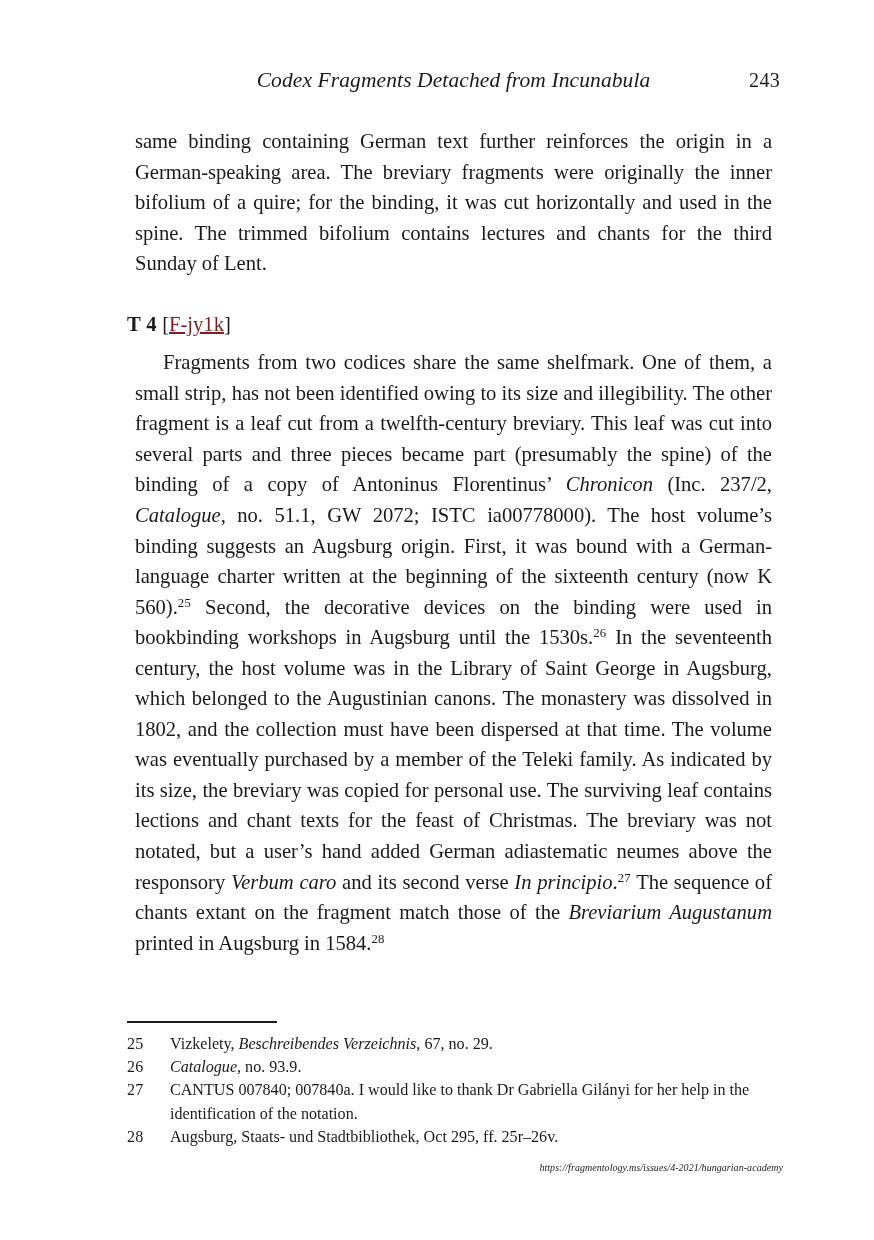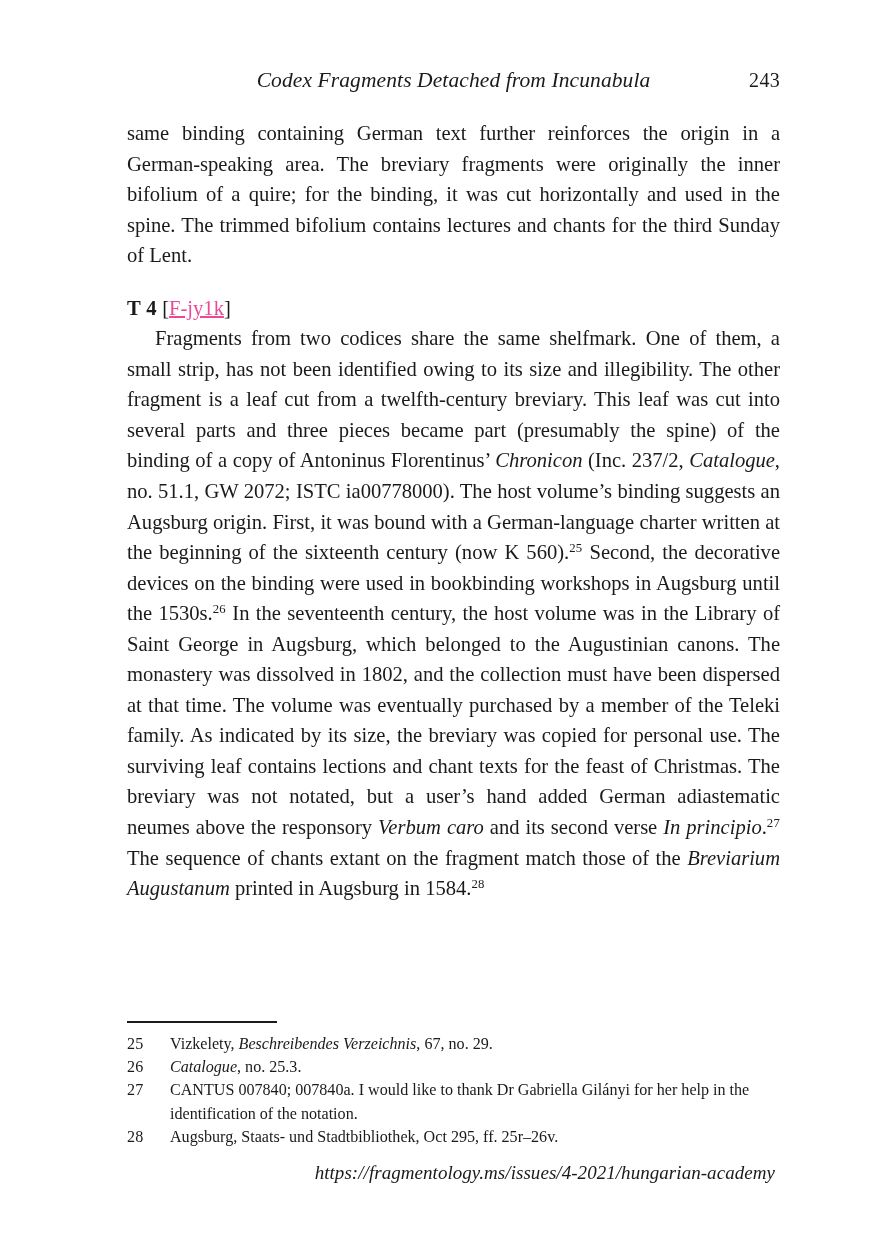--- a/index.html
+++ b/index.html
@@ -53,21 +53,21 @@
 
   
   .body-col {
     position: absolute;
     left: 127px;
     top: 118px;
     width: 653px;
   }
 
   p.para {
-    margin: 0;
+    margin: 8px;
     font-size: 20.6px;
     line-height: 30.55px;
     text-align: justify;
     text-justify: inter-word;
     hyphens: none;
     letter-spacing: -0.02px;
   }
   p.para.indent {
     text-indent: 28px;
   }
@@ -86,21 +86,21 @@
   }
   .sec-head .sig {
     font-weight: bold;
     letter-spacing: 0.4px;
     margin-top: 9px;
   }
   .sec-head .brk {
     font-weight: normal;
   }
   a.flink {
-    color: #ec4899;
+    color: #7f1d1d;
     text-underline-offset: 1px;
   }
 
   i, em { font-style: italic; }
 
   sup.fn {
     font-size: 0.62em;
     vertical-align: 0.52em;
     line-height: 0;
     letter-spacing: 0.2px;
@@ -135,26 +135,26 @@
   }
   .fn-text {
     flex: 1;
     text-align: left;
     margin-left: 7px;
   }
 
   
   .footer-url {
     position: absolute;
-    left: 122px;
+    left: 130px;
     top: 1162px;
     width: 653px;
     text-align: right;
     font-style: italic;
-    font-size: 19px;
+    font-size: 10px;
     letter-spacing: 0.05px;
     color: #1a1a1a;
   }
 </style>
 </head>
 <body>
 
 <div class="page">
 
   <div class="runhead">
@@ -183,21 +183,21 @@
 
   <div class="footnotes">
 
     <div class="fn-item">
       <div class="fn-num">25</div>
       <div class="fn-text"><span>Vizkelety, </span><i>Beschreibendes Verzeichnis</i><span>, 67, no. 29.</span></div>
     </div>
 
     <div class="fn-item">
       <div class="fn-num">26</div>
-      <div class="fn-text"><i>Catalogue</i><span>, no. 25.3.</span></div>
+      <div class="fn-text"><i>Catalogue</i><span>, no. 93.9.</span></div>
     </div>
 
     <div class="fn-item">
       <div class="fn-num">27</div>
       <div class="fn-text">CANTUS 007840; 007840a. I would like to thank Dr Gabriella Gilányi for her help in the identification of the notation.</div>
     </div>
 
     <div class="fn-item">
       <div class="fn-num">28</div>
       <div class="fn-text">Augsburg, Staats- und Stadtbibliothek, Oct 295, ff. 25r–26v.</div>

